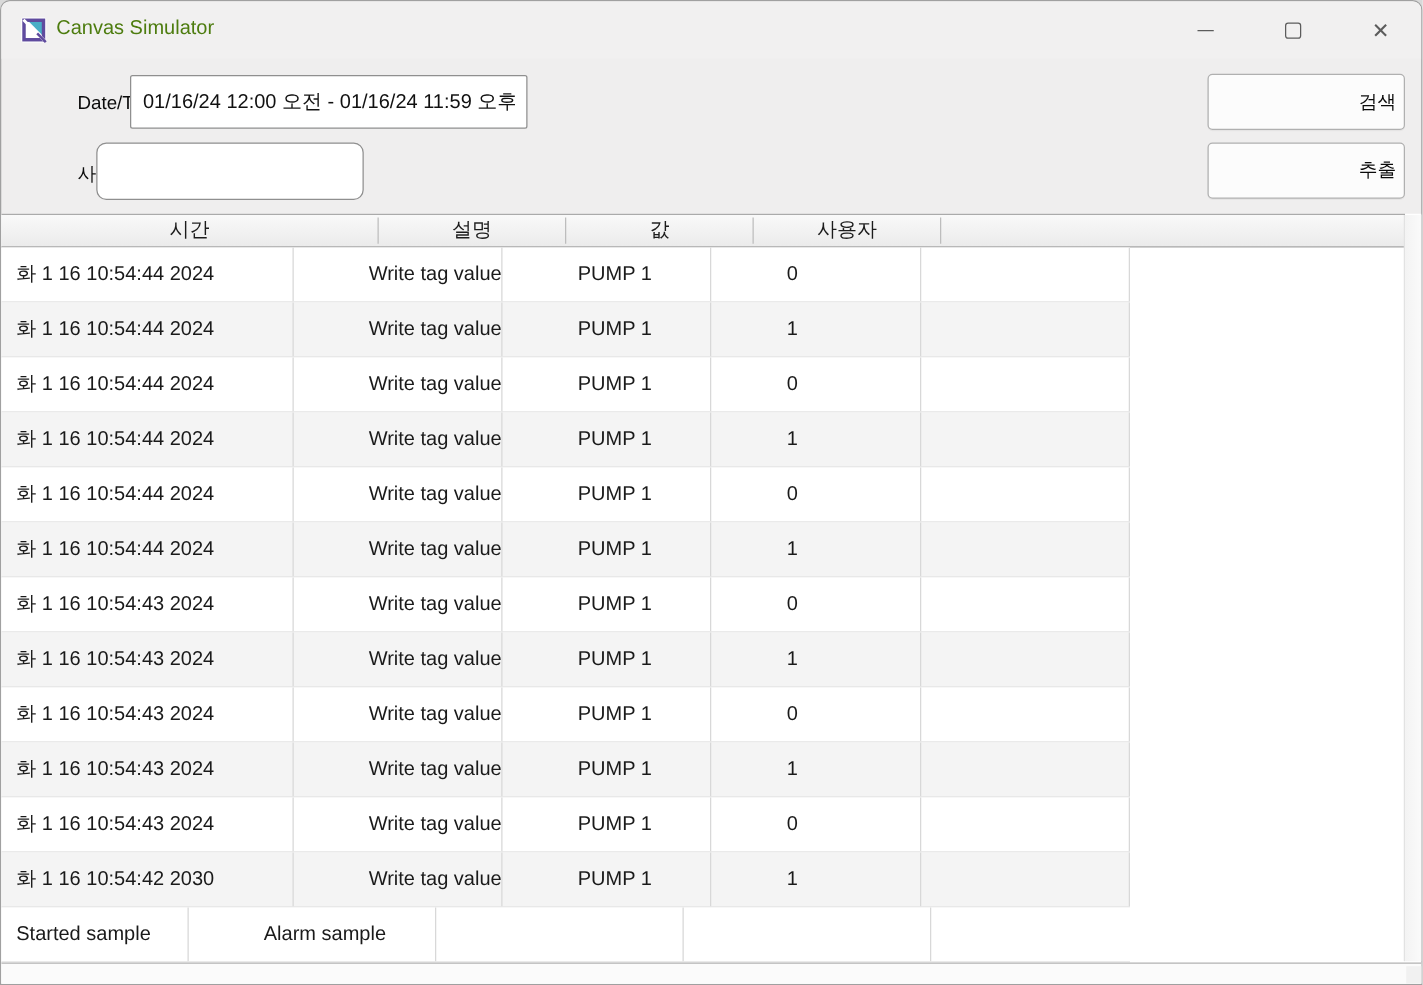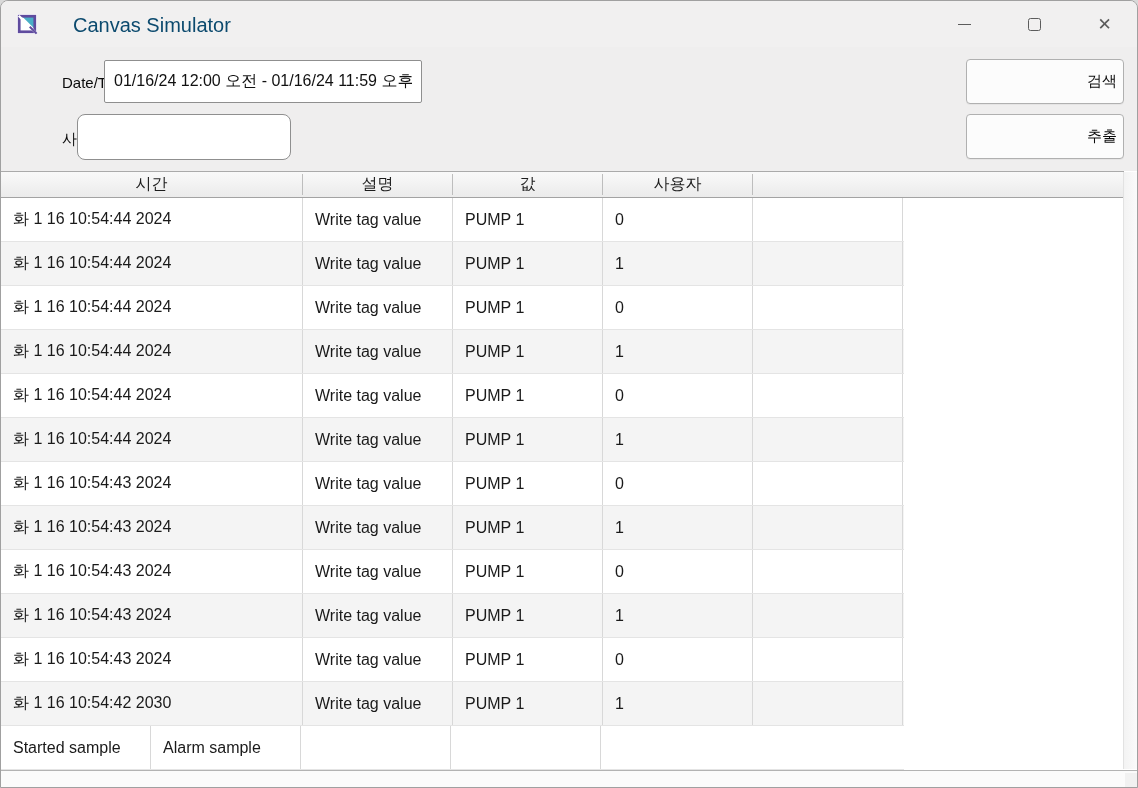--- a/index.html
+++ b/index.html
@@ -1,21 +1,21 @@
 <!DOCTYPE html>
 <html><head>
 <meta charset="utf-8">
 <style>
   html,body{margin:0;padding:0;background:#d9d9d9;font-family:"Liberation Sans",sans-serif;}
   .window{position:relative;width:1138px;height:788px;background:#efeeee;
           border:1px solid #a0a0a0;border-radius:8px 8px 0 0;overflow:hidden;box-sizing:border-box;}
   
   .titlebar{position:absolute;top:0;left:0;right:0;height:46px;background:#f1f0f0;}
   .app-icon{position:absolute;left:15px;top:12px;width:22px;height:22px;}
-  .title{position:absolute;left:44px;top:13px;font-size:20px;color:#0c4a6e;white-space:nowrap;margin-left:28px;}
+  .title{position:absolute;left:44px;top:13px;font-size:16px;color:#4d7c0f;white-space:nowrap;}
   .winbtn{position:absolute;top:0;width:66px;height:46px;display:flex;align-items:center;
           justify-content:center;cursor:default;background:transparent;border:none;padding:0;}
   .winbtn.min{left:930px}.winbtn.max{left:1000px}.winbtn.close{left:1070px;width:67px}
   .glyph-min{width:13px;height:0;border-top:1.4px solid #5c5c5c;display:block;}
   .glyph-max{width:11px;height:11px;border:1.4px solid #5c5c5c;border-radius:2.5px;display:block;}
   .glyph-close{font-size:17px;color:#5c5c5c;line-height:1;font-weight:400;}
   
   .lbl{position:absolute;font-size:15px;color:#0a0a0a;white-space:nowrap;margin-left:48px;}
   .lbl-datetime{left:13px;top:73px;}
   .lbl-user{left:13px;top:129px;}
@@ -31,21 +31,21 @@
   .table-area{position:absolute;top:170px;left:0;width:1138px;height:618px;background:#ffffff;}
   .header-bar{position:absolute;top:0;left:0;width:1123px;height:27px;
               background:linear-gradient(#f9f9f9,#ebebeb);
               border-top:1px solid #aaaaaa;border-bottom:1px solid #a3a3a3;
               box-sizing:border-box;display:flex;align-items:center;}
   .th{box-sizing:border-box;border-right:1px solid #bdbdbd;display:flex;align-items:center;
       justify-content:center;font-size:16px;color:#1c1c1c;white-space:nowrap;}
   .th-filler{flex:1;border-right:none;}
   .c0{width:302px}.c1{width:150px}.c2{width:150px}.c3{width:150px}.c4{width:150px}
   .tbody{position:absolute;top:27px;left:0;width:903px;}
-  .tr{display:flex;height:44px;background:#ffffff;border-bottom:1px solid #e4e4e4;box-sizing:border-box;}
+  .tr{display:flex;height:44px;background:#ffffff;border-bottom:1px solid #e4e4e4;box-sizing:border-box;gap:48px;}
   .tr.alt{background:#f4f4f4;}
   .td{box-sizing:border-box;border-right:1px solid #d8d8d8;padding:0 12px;display:flex;
       align-items:center;font-size:16px;color:#1a1a1a;white-space:nowrap;overflow:hidden;}
   .vscroll{position:absolute;top:1px;right:1px;width:14px;height:597px;
            background:linear-gradient(to right,#f3f3f3,#fbfbfb);border-left:1px solid #e2e2e2;}
   .hscroll{position:absolute;left:0;bottom:0;width:1138px;height:19px;background:#fbfbfb;
            border-top:1px solid #b3b3b3;box-sizing:border-box;}
   .scroll-corner{position:absolute;right:1px;bottom:2px;width:13px;height:14px;background:#f1f1f1;}
 </style>
 </head>

